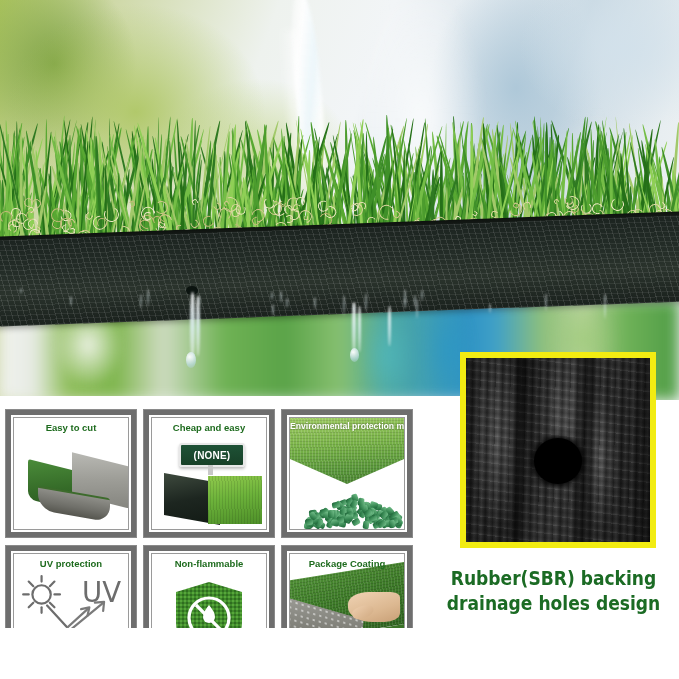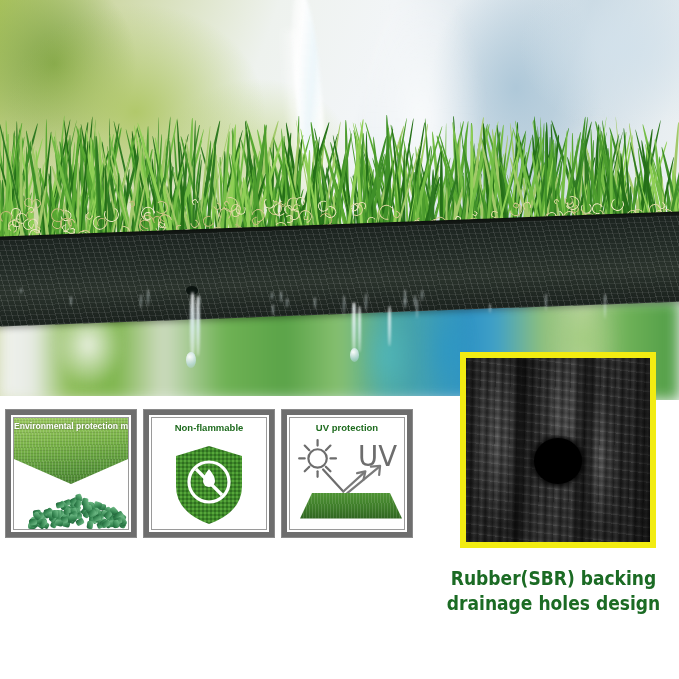--- a/index.html
+++ b/index.html
@@ -1628,21 +1628,43 @@
       </div>
 
     <div class="hero-title">Drain Efficently</div>
   </div>
 
   <div class="white-mask-left"></div>
   <div class="white-mask-right"></div>
 
   <div class="grid" style="z-index:4">
 
-
+    <div class="cell">
+      <div class="cell-inner">
+        <div class="cell-title">Easy to cut</div>
+        <div class="roll-wrap">
+          <div class="roll-green"></div>
+          <div class="roll-gray"></div>
+          <div class="roll-front-edge"></div>
+          <div class="roll-front"></div>
+        </div>
+      </div>
+    </div>
+
+    <div class="cell">
+      <div class="cell-inner">
+        <div class="cell-title">Cheap and easy</div>
+        <div class="sign">
+          <span>(NONE)</span>
+        </div>
+        <div class="sign-post"></div>
+        <div class="dark-sheet"></div>
+        <div class="green-sheet"></div>
+      </div>
+    </div>
 
     <div class="cell">
       <div class="cell-inner">
         <div class="turf-wedge"></div>
         <div class="cell-title overlay">Environmental protection materials</div>
         <div class="pellets" id="pellets">
             <div class="pellet" style="left:0.0px;top:34.0px;transform:rotate(0deg);"></div>
             <div class="pellet" style="left:45.4px;top:19.2px;transform:rotate(53deg);"></div>
             <div class="pellet" style="left:90.0px;top:25.3px;transform:rotate(37deg);"></div>
             <div class="pellet" style="left:63.7px;top:28.5px;transform:rotate(147deg);"></div>
@@ -1761,39 +1783,20 @@
             <div class="pellet" style="left:89.4px;top:28.3px;transform:rotate(52deg);"></div>
             <div class="pellet" style="left:85.9px;top:29.1px;transform:rotate(161deg);"></div>
             <div class="pellet" style="left:74.1px;top:32.7px;transform:rotate(148deg);"></div>
             <div class="pellet" style="left:83.6px;top:32.9px;transform:rotate(81deg);"></div>
           </div>
       </div>
     </div>
 
     <div class="cell">
       <div class="cell-inner">
-        <div class="cell-title">Non-flammable</div>
-        <svg class="shield" viewBox="0 0 74 82">
-          <defs>
-            <pattern id="grassPat" width="4" height="4" patternUnits="userSpaceOnUse">
-              <rect width="4" height="4" fill="#3f8a2a"></rect>
-              <rect x="0" y="0" width="2" height="2" fill="#56a63a"></rect>
-              <rect x="2" y="2" width="2" height="2" fill="#2f6d20"></rect>
-            </pattern>
-          </defs>
-          <path d="M37 2 L70 12 L70 42 Q70 68 37 80 Q4 68 4 42 L4 12 Z" fill="url(#grassPat)"></path>
-          <circle cx="37" cy="38" r="20" fill="none" stroke="#ffffff" stroke-width="3.2"></circle>
-          <path d="M37 25 q6 7 6 12 a6 6 0 1 1 -12 0 q0 -5 6 -12 z" fill="#ffffff"></path>
-          <line x1="24" y1="25" x2="50" y2="51" stroke="#ffffff" stroke-width="3.2"></line>
-        </svg>
-      </div>
-    </div>
-
-    <div class="cell">
-      <div class="cell-inner">
         <div class="cell-title">UV protection</div>
         <svg class="uv-art" viewBox="0 0 124 112">
           <g stroke="#6d6d6d" stroke-width="2.4" fill="none" stroke-linecap="round">
             <circle cx="30" cy="44" r="10"></circle>
             <line x1="30" y1="24" x2="30" y2="30"></line>
             <line x1="30" y1="58" x2="30" y2="64"></line>
             <line x1="10" y1="44" x2="16" y2="44"></line>
             <line x1="44" y1="44" x2="50" y2="44"></line>
             <line x1="16" y1="30" x2="21" y2="35"></line>
             <line x1="39" y1="53" x2="44" y2="58"></line>
@@ -1806,20 +1809,49 @@
             <path d="M73 60 L82 58 L80 67"></path>
             <path d="M62 82 L96 54"></path>
             <path d="M88 53 L98 52 L97 62"></path>
           </g>
           <text x="74" y="52" font-family="DejaVu Sans, sans-serif" font-size="30" fill="#6d6d6d">UV</text>
         </svg>
         <div class="uv-ground"></div>
       </div>
     </div>
 
+    <div class="cell">
+      <div class="cell-inner">
+        <div class="cell-title">Non-flammable</div>
+        <svg class="shield" viewBox="0 0 74 82">
+          <defs>
+            <pattern id="grassPat" width="4" height="4" patternUnits="userSpaceOnUse">
+              <rect width="4" height="4" fill="#3f8a2a"></rect>
+              <rect x="0" y="0" width="2" height="2" fill="#56a63a"></rect>
+              <rect x="2" y="2" width="2" height="2" fill="#2f6d20"></rect>
+            </pattern>
+          </defs>
+          <path d="M37 2 L70 12 L70 42 Q70 68 37 80 Q4 68 4 42 L4 12 Z" fill="url(#grassPat)"></path>
+          <circle cx="37" cy="38" r="20" fill="none" stroke="#ffffff" stroke-width="3.2"></circle>
+          <path d="M37 25 q6 7 6 12 a6 6 0 1 1 -12 0 q0 -5 6 -12 z" fill="#ffffff"></path>
+          <line x1="24" y1="25" x2="50" y2="51" stroke="#ffffff" stroke-width="3.2"></line>
+        </svg>
+      </div>
+    </div>
+
+    <div class="cell">
+      <div class="cell-inner">
+        <div class="pk-turf"></div>
+        <div class="pk-bottom"></div>
+        <div class="pk-back"></div>
+        <div class="pk-hand"></div>
+        <div class="pk-finger"></div>
+        <div class="cell-title">Package Coating</div>
+      </div>
+    </div>
   </div>
 
   <div class="rubber-panel">
     <div class="rubber-tex"></div>
     <div class="rubber-ridges"></div>
     <div class="rubber-hole"></div>
   </div>
 
   <div class="rubber-caption">
     <div>Rubber(SBR) backing</div>

